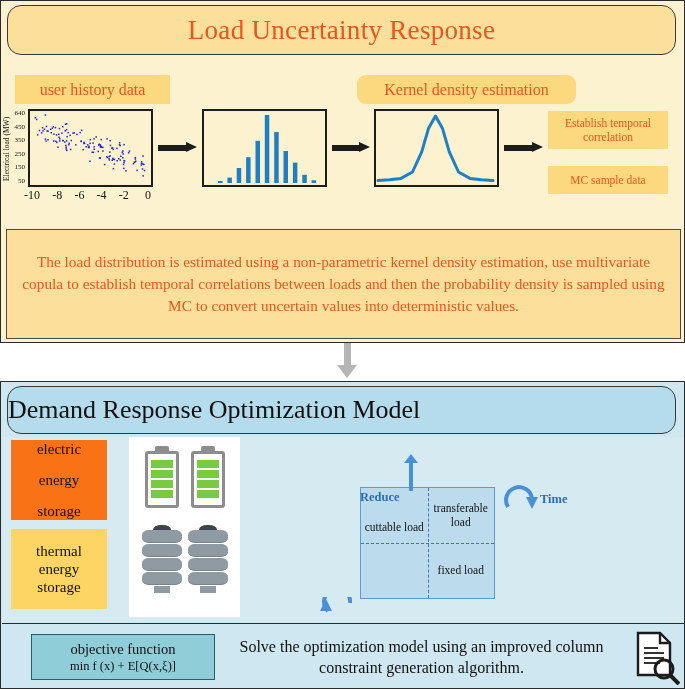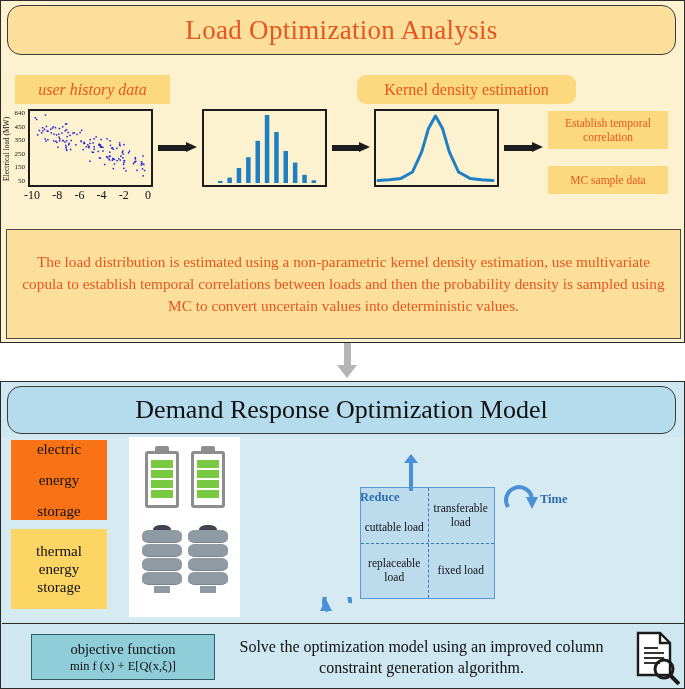--- a/index.html
+++ b/index.html
@@ -11,21 +11,21 @@
              background:#fdf2d0;border:1px solid #2b2b2b;box-sizing:border-box;}
 
   #top-title-box{position:absolute;left:6px;top:4px;width:669px;height:50px;
                  background:#fbdf9a;border:1.5px solid #3a3a3a;border-radius:14px;
                  box-sizing:border-box;display:flex;align-items:center;justify-content:center;}
   #top-title-text{font-size:27px;color:#e8561f;letter-spacing:.3px;}
 
   .tag-box{position:absolute;background:#fcd87e;display:flex;align-items:center;
            justify-content:center;color:#e8561f;box-sizing:border-box;text-align:center;}
 
-  #tag-user-history{left:14px;top:74px;width:155px;height:29px;font-size:16px;font-style:italic;}
+  #tag-user-history{left:14px;top:74px;width:155px;height:29px;font-size:16px;}
   #tag-prob-density{left:184px;top:74px;width:158px;height:29px;font-size:16px;}
   #tag-kde{left:356px;top:74px;width:219px;height:29px;font-size:16px;border-radius:9px;}
 
   #tag-establish{left:547px;top:110px;width:120px;height:38px;font-size:11.5px;
                  line-height:1.25;flex-direction:column;}
   #tag-mc{left:547px;top:165px;width:120px;height:28px;font-size:11.5px;}
 
   
   .plot-frame{position:absolute;background:#fdf2d0;border:2px solid #1c1c1c;
               box-sizing:border-box;}
@@ -62,21 +62,21 @@
   #connector .c-head{position:absolute;left:3px;top:22px;width:0;height:0;
                      border-left:10.5px solid transparent;border-right:10.5px solid transparent;
                      border-top:13px solid #b5b5b5;}
 
   
   #bottom-panel{position:absolute;left:0;top:381px;width:685px;height:308px;
                 background:#cfe7f0;border:1px solid #2b2b2b;box-sizing:border-box;}
 
   #bottom-title-box{position:absolute;left:6px;top:4px;width:669px;height:48px;
                     background:#b5dced;border:1.5px solid #3a3a3a;border-radius:14px;
-                    box-sizing:border-box;display:flex;align-items:center;justify-content:center;}
+                    box-sizing:border-box;display:flex;align-items:center;}
   #bottom-title-text{font-size:26px;color:#111;}
 
   #mid-row{position:absolute;left:1px;top:55px;width:682px;height:185px;
            background:#d6eaf2;box-sizing:border-box;}
 
   .storage-label{position:absolute;display:flex;flex-direction:column;
                  align-items:center;justify-content:center;font-size:15px;color:#111;
                  line-height:1.22;box-sizing:border-box;}
   #label-electric{left:9px;top:3px;width:96px;height:80px;background:#f97316;justify-content:space-between;}
   #label-thermal{left:9px;top:92px;width:96px;height:80px;background:#fcd564;}
@@ -150,21 +150,21 @@
               font-size:16px;color:#111;line-height:1.32;}
 
   #doc-icon{position:absolute;left:630px;top:5px;width:48px;height:56px;}
 </style>
 </head>
 <body>
 
 <div id="top-panel">
 
   <div id="top-title-box">
-    <span id="top-title-text">Load Optimization Analysis</span>
+    <span id="top-title-text">Load Uncertainty Response</span>
   </div>
 
   <div class="tag-box" id="tag-user-history">user history data</div>
   <div class="tag-box" id="tag-kde">Kernel density estimation</div>
 
   <div class="tag-box" id="tag-establish">
     <span>Establish temporal</span>
     <span>correlation</span>
   </div>
   <div class="tag-box" id="tag-mc">MC sample data</div>
@@ -436,21 +436,20 @@
           <div class="ring" style="top:47px"></div>
         <div class="base"></div>
       </div>
     </div>
 
     <div id="load-grid">
       <div class="vdiv"></div>
         <div class="hdiv"></div>
       <div class="load-cell" id="cell-cuttable">cuttable load</div>
       <div class="load-cell" id="cell-transferable">transferable load</div>
-      <div class="load-cell" id="cell-replaceable">replaceable load</div>
       <div class="load-cell" id="cell-fixed">fixed load</div>
     </div>
 
     <div class="axis-label" id="label-reduce">Reduce</div>
     <div class="axis-label" id="label-time">Time</div>
     <div class="axis-label" id="label-type">Type</div>
 
     <div id="up-arrow">
       <div class="s"></div>
         <div class="h"></div>

